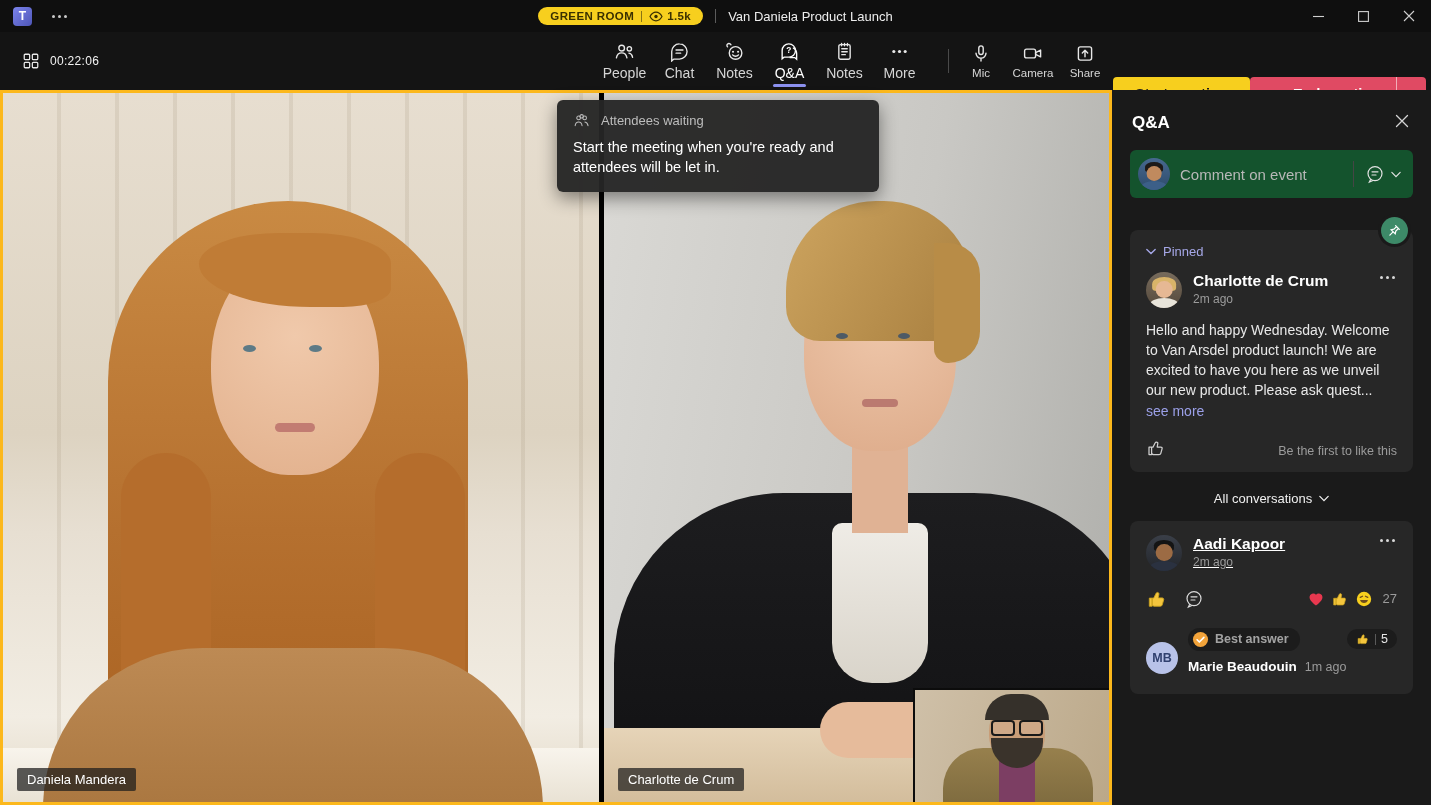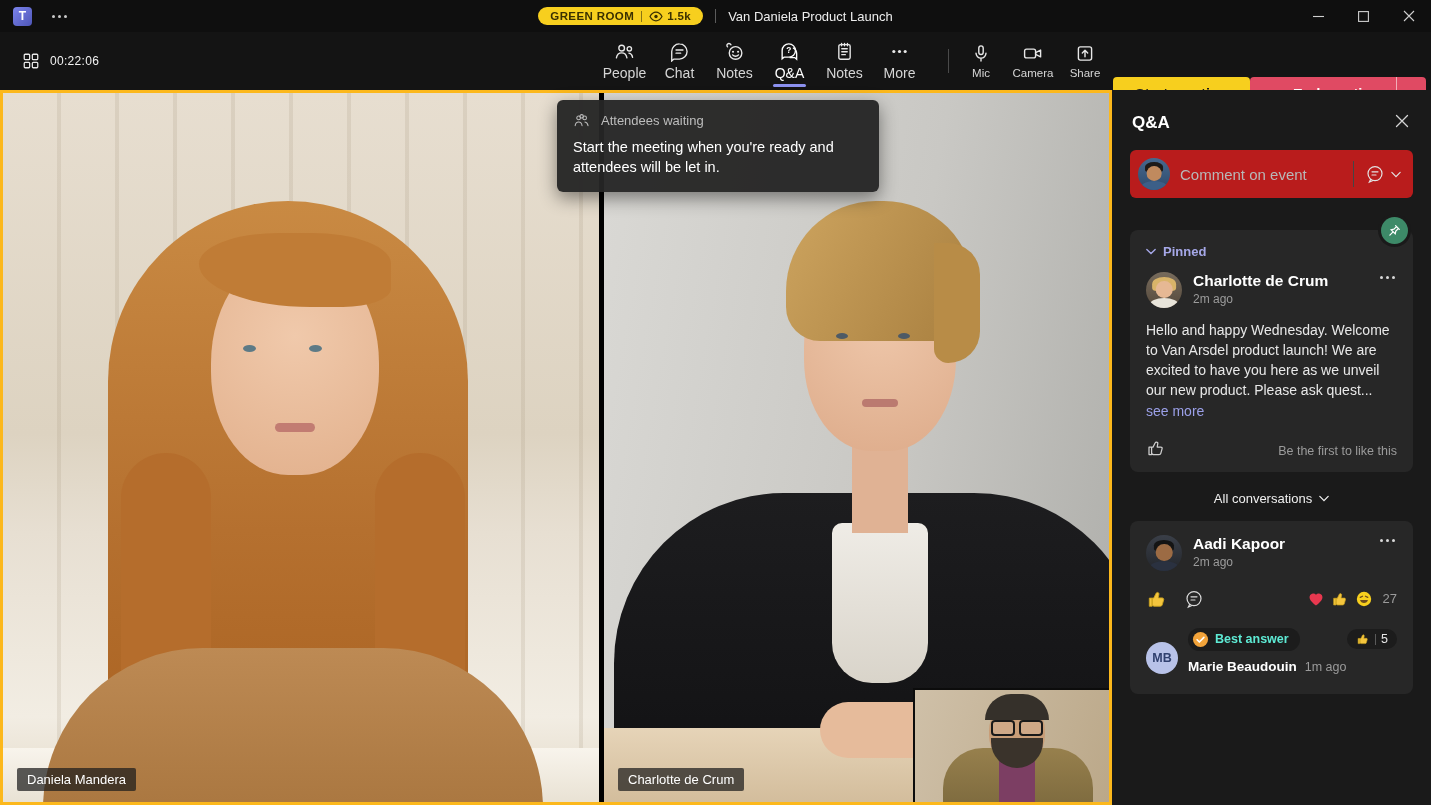--- a/index.html
+++ b/index.html
@@ -100,36 +100,36 @@
   
   .tooltip { position:absolute; left:557px; top:100px; width:322px; background:rgba(37,37,37,.96);
     border-radius:6px; padding:13px 16px 15px; box-shadow:0 6px 18px rgba(0,0,0,.45); z-index:30; }
   .tooltip-head { display:flex; align-items:center; gap:9px; color:#bdbdbd; font-size:13px; }
   .tooltip-body { margin-top:9px; color:#fff; font-size:14.5px; line-height:1.38; }
   
   .qa-panel { position:absolute; top:90px; left:1112px; width:319px; height:715px; background:#1a1a1a; overflow:hidden; }
   .qa-header { display:flex; align-items:center; justify-content:space-between; padding:22px 20px 16px; }
   .qa-title { font-size:17px; font-weight:bold; color:#fff; }
   .qa-close { cursor:pointer; color:#d4d4d4; padding:2px; }
-  .composer { margin:0 18px; height:48px; background:#b91c1c; border-radius:6px; display:flex; align-items:center;
+  .composer { margin:0 18px; height:48px; background:#14532d; border-radius:6px; display:flex; align-items:center;
     padding:0 12px 0 8px; gap:10px; cursor:text; }
   .avatar { border-radius:50%; overflow:hidden; flex:none; position:relative; }
   .av32 { width:32px; height:32px; } .av36 { width:36px; height:36px; }
   .av-bg { position:absolute; inset:0; }
   .av-face { position:absolute; left:50%; top:26%; width:46%; height:46%; transform:translateX(-50%); border-radius:50%; }
   .av-hair { position:absolute; left:50%; top:14%; width:56%; height:30%; transform:translateX(-50%); border-radius:50% 50% 20% 20%; }
   .av-body { position:absolute; left:50%; bottom:-12%; width:80%; height:40%; transform:translateX(-50%); border-radius:50% 50% 0 0; }
   .composer-ph { flex:1; color:#b8b8b8; font-size:15px; }
   .composer-vsep { width:1px; height:26px; background:#454545; }
   .composer-kind { display:flex; align-items:center; gap:5px; color:#e3e3e3; cursor:pointer; }
   .card { margin:0 18px; background:#272727; border-radius:8px; position:relative; }
   .pinned-card { margin-top:32px; padding:14px 16px 14px; }
   .pin-float { position:absolute; top:-13px; right:5px; width:27px; height:27px; border-radius:50%; background:#3d8a68;
     display:flex; align-items:center; justify-content:center; box-shadow:0 0 0 3px #1a1a1a; }
-  .pinned-head { display:flex; align-items:center; gap:7px; color:#a6a8e8; font-size:13px; font-weight:bold; cursor:pointer; }
+  .pinned-head { display:flex; align-items:center; gap:7px; color:#a6a8e8; font-size:13px; font-weight:normal; cursor:pointer; }
   .post-head { display:flex; align-items:flex-start; gap:11px; margin-top:13px; }
   .post-id { flex:1; min-width:0; }
   .post-author { font-size:15.5px; font-weight:bold; color:#fff; }
   .post-time { font-size:12px; color:#9b9b9b; margin-top:2px; }
   .post-more { cursor:pointer; padding:4px 2px; }
   .post-more i { background:#d9d9d9; }
   .post-body { margin-top:12px; font-size:14px; line-height:1.44; color:#e8e8e8; }
   .see-more { color:#9ba0e8; cursor:pointer; }
   .post-foot { display:flex; align-items:flex-end; margin-top:17px; }
   .like-hint { margin-left:auto; font-size:12.5px; color:#9b9b9b; }
@@ -144,21 +144,21 @@
   .react-row { display:flex; align-items:center; gap:15px; margin-top:17px; }
   .react-counts { margin-left:auto; display:flex; align-items:center; gap:6px; }
   .react-num { font-size:13px; color:#9b9b9b; margin-left:4px; }
   .iconbtn { cursor:pointer; display:flex; align-items:center; }
   .answer-row { display:flex; gap:10px; margin-top:18px; align-items:flex-start; }
   .mb-avatar { width:32px; height:32px; border-radius:50%; background:#b8c2e8; color:#30406e; font-size:12.5px;
     font-weight:bold; display:flex; align-items:center; justify-content:center; flex:none; margin-top:14px; }
   .answer-col { flex:1; min-width:0; }
   .answer-top { display:flex; align-items:center; }
   .ba-pill { display:inline-flex; align-items:center; gap:6px; background:#1c1c1c; border-radius:13px;
-    padding:3px 11px 3px 4px; font-size:12.5px; font-weight:bold; color:#5eead4; }
+    padding:3px 11px 3px 4px; font-size:12.5px; font-weight:bold; color:#a3a3a3; }
   .vote-pill { margin-left:auto; display:inline-flex; align-items:center; gap:5px; background:#1c1c1c;
     border-radius:13px; padding:3px 9px; font-size:12.5px; color:#e6e6e6; }
   .vote-pill .vsep { width:1px; height:11px; background:#5a5a5a; }
   .answer-name-row { margin-top:8px; display:flex; align-items:baseline; gap:8px; }
   .answer-author { font-size:13.5px; font-weight:bold; color:#fff; }
   .answer-time { font-size:12.5px; color:#9b9b9b; }
 </style>
 </head>
 <body>
 
@@ -478,21 +478,21 @@
     </div>
 
     <div class="convo-filter">
       <span>All conversations</span>
       <svg width="10" height="7" viewBox="0 0 12 8">
         <path d="M1 1.5l5 5 5-5" fill="none" stroke="#f0f0f0" stroke-width="1.5" stroke-linecap="round"></path>
       </svg>
     </div>
 
     <div class="card question-card">
-      <div class="post-head" style="margin-top:0;">
+      <div class="post-head" style="margin-top:0;text-decoration:underline;">
         <span class="avatar av36">
           <span class="av-bg" style="background:linear-gradient(#3a3f48,#23262c);"></span>
           <span class="av-hair" style="background:#141414;"></span>
           <span class="av-face" style="background:#9c6b44;"></span>
           <span class="av-body" style="background:#2a3140;"></span>
         </span>
         <span class="post-id">
           <div class="post-author">Aadi Kapoor</div>
           <div class="post-time">2m ago</div>
         </span>

